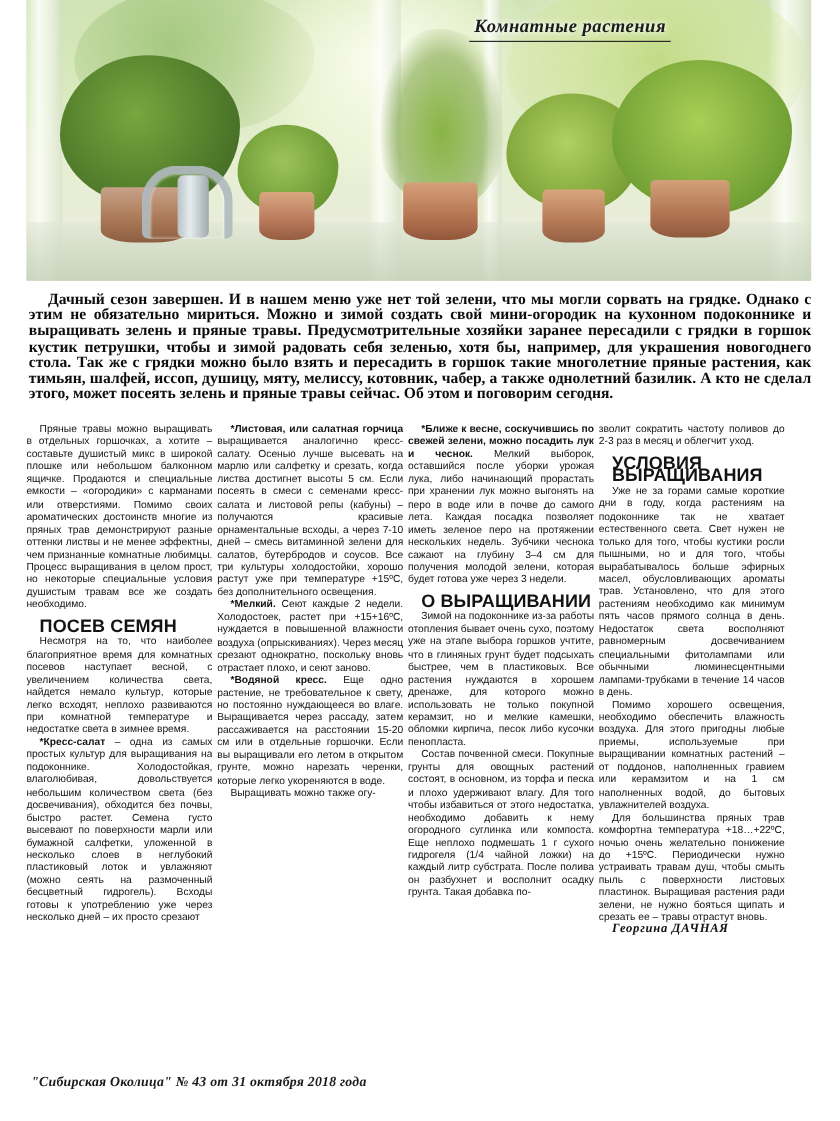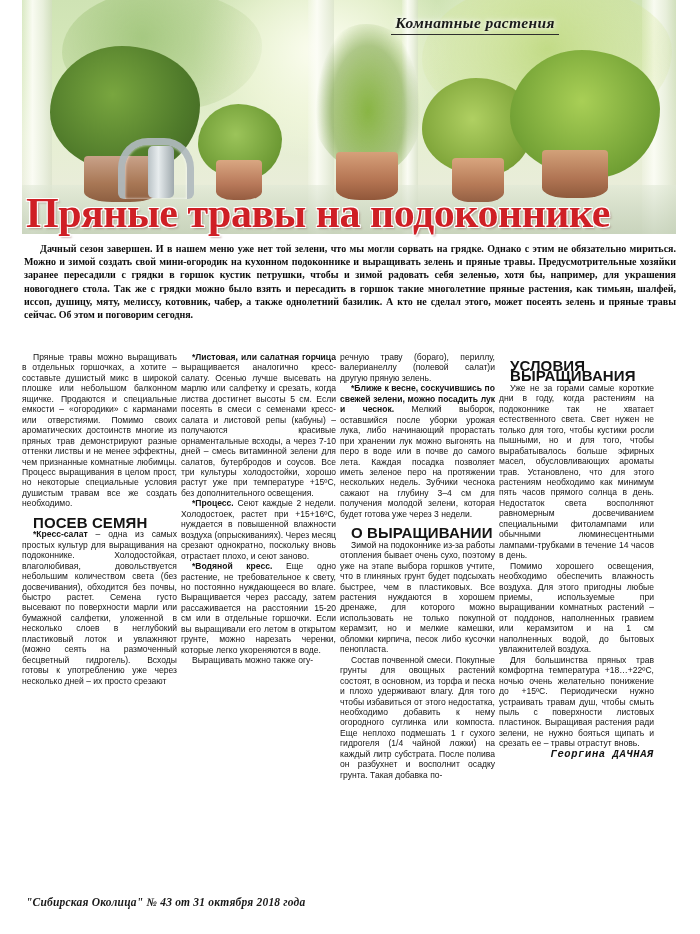--- a/index.html
+++ b/index.html
@@ -129,21 +129,21 @@
   }
 
   
   .lead {
     position: absolute;
     left: 24px;
     top: 242px;
     width: 652px;
     font-family: "Liberation Serif", serif;
     font-weight: bold;
-    font-size: 10px;
+    font-size: 13px;
     line-height: 13.2px;
     text-align: justify;
     text-indent: 16px;
     color: #0d0d0d;
   }
 
   
   .cols {
     position: absolute;
     left: 22px;
@@ -184,22 +184,22 @@
     bottom: 26px;
     font-family: "Liberation Serif", serif;
     font-style: italic;
     font-weight: bold;
     font-size: 11.5px;
     color: #1a1a1a;
     letter-spacing: 0.2px;
   }
   .byline {
     display: block;
-    text-align: right;
-    font-family: Liberation Mono, monospace;
+    text-align: left;
+    font-family: Liberation Serif, serif;
     font-style: italic;
     font-weight: bold;
     font-size: 10.5px;
     letter-spacing: 0.6px;
     margin-top: 4px;
     text-indent: 0;
   }
 </style>
 </head>
 <body>
@@ -233,44 +233,44 @@
       <div class="leafy" style="left:400px;top:78px;width:112px;height:98px;background:radial-gradient(circle at 45% 42%, #b0d062, #7da338 68%, #5f8429 100%);"></div>
       <div class="pot" style="left:430px;top:158px;width:52px;height:44px;background:linear-gradient(180deg,#d8a57e,#b67a57 60%,#946044);"></div>
 
       <div class="leafy" style="left:488px;top:50px;width:150px;height:128px;background:radial-gradient(circle at 48% 40%, #a9cf56, #71a034 70%, #58832a 100%);"></div>
       <div class="pot" style="left:520px;top:150px;width:66px;height:48px;background:linear-gradient(180deg,#d2a179,#b07453 60%,#8e5a3c);"></div>
     </div>
 
     <div class="kicker">Комнатные растения</div>
   </div>
 
-  <div class="headline">Пряные травы на подоконнике</div>
 
   <div class="lead">Дачный сезон завершен. И в нашем меню уже нет той зелени, что мы могли сорвать на грядке. Однако с этим не обязательно мириться. Можно и зимой создать свой мини-огородик на  кухонном подоконнике и выращивать зелень и пряные травы. Предусмотрительные хозяйки  заранее пересадили с грядки в горшок кустик петрушки, чтобы и зимой радовать себя зеленью,  хотя бы, например, для украшения новогоднего стола.  Так же с грядки можно было взять и пересадить в горшок такие многолетние пряные растения, как тимьян, шалфей, иссоп, душицу, мяту, мелиссу, котовник, чабер, а также однолетний базилик.  А кто не сделал этого, может посеять зелень и пряные травы сейчас.  Об этом и поговорим сегодня.</div>
 
   <div class="cols">
       <div class="col">
         <p>Пряные травы можно выращивать в отдельных горшочках, а хотите – составьте душистый микс в широкой плошке или небольшом балконном ящичке. Продаются и специальные емкости – «огородики» с карманами или отверстиями. Помимо своих ароматических достоинств многие из пряных трав демонстрируют разные оттенки листвы и не менее эффектны, чем признанные комнатные любимцы. Процесс выращивания в целом прост, но некоторые специальные условия душистым травам все же создать необходимо.</p>
         <h3>ПОСЕВ СЕМЯН</h3>
+        <p>Несмотря на то, что наиболее благоприятное время для комнатных посевов наступает весной, с увеличением количества света, найдется немало культур, которые легко всходят, неплохо развиваются при комнатной температуре и недостатке света в зимнее время.</p>
         <p><b>*Кресс-салат</b><span> – одна из самых простых культур для выращивания на подоконнике. Холодостойкая, влаголюбивая, довольствуется небольшим количеством света (без досвечивания), обходится без почвы, быстро растет. Семена густо высевают по поверхности марли или бумажной салфетки, уложенной в несколько слоев в неглубокий пластиковый лоток и увлажняют (можно сеять на размоченный бесцветный гидрогель). Всходы готовы к употреблению уже через несколько дней – их просто срезают</span></p>
       </div>
       <div class="col">
         <p><b>*Листовая, или салатная горчица</b><span> выращивается аналогично кресс-салату. Осенью лучше высевать на марлю или салфетку и срезать, когда листва достигнет высоты 5 см. Если посеять в смеси с семенами кресс-салата и листовой репы (кабуны) – получаются красивые орнаментальные всходы, а через 7-10 дней – смесь витаминной зелени для салатов, бутербродов и соусов. Все три культуры холодостойки, хорошо растут уже при температуре +15ºC, без дополнительного освещения.</span></p>
-        <p><b>*Процесс.</b><span> Сеют каждые 2 недели. Холодостоек, растет при +15+16ºC, нуждается в повышенной влажности воздуха (опрыскиваниях). Через месяц срезают однократно, поскольку вновь отрастает плохо, и сеют заново.</span></p>
+        <p><b>*Мелкий.</b><span> Сеют каждые 2 недели. Холодостоек, растет при +15+16ºC, нуждается в повышенной влажности воздуха (опрыскиваниях). Через месяц срезают однократно, поскольку вновь отрастает плохо, и сеют заново.</span></p>
         <p><b>*Водяной кресс.</b><span> Еще одно растение, не требовательное к свету, но постоянно нуждающееся во влаге. Выращивается через рассаду, затем рассаживается на расстоянии 15-20 см или в отдельные горшочки. Если вы выращивали его летом в открытом грунте, можно нарезать черенки, которые легко укореняются в воде.</span></p>
         <p>Выращивать можно также огу-</p>
       </div>
       <div class="col">
-        <p class="noind">речную траву (бораго), периллу, валерианеллу (полевой салат)и другую пряную зелень.</p>
         <p><b>*Ближе к весне, соскучившись по свежей зелени, можно посадить лук и чеснок.</b><span> Мелкий выборок, оставшийся после уборки урожая лука, либо начинающий прорастать при хранении лук можно выгонять на перо в воде или в почве до самого лета. Каждая посадка позволяет иметь зеленое перо на протяжении нескольких недель. Зубчики чеснока сажают на глубину 3–4 см для получения молодой зелени, которая будет готова уже через 3 недели.</span></p>
         <h3>О ВЫРАЩИВАНИИ</h3>
         <p>Зимой на подоконнике из-за работы отопления бывает очень сухо, поэтому уже на этапе выбора горшков учтите, что в глиняных грунт будет подсыхать быстрее, чем в пластиковых. Все растения нуждаются в хорошем дренаже, для которого можно использовать не только покупной керамзит, но и мелкие камешки, обломки кирпича, песок либо кусочки пенопласта.</p>
         <p>Состав почвенной смеси. Покупные грунты для овощных растений состоят, в основном, из торфа и песка и плохо удерживают влагу. Для того чтобы избавиться от этого недостатка, необходимо добавить к нему огородного суглинка или компоста. Еще неплохо подмешать 1 г сухого гидрогеля (1/4 чайной ложки) на каждый литр субстрата. После полива он разбухнет и восполнит осадку грунта. Такая добавка по-</p>
       </div>
       <div class="col">
+        <p class="noind">зволит сократить частоту поливов до 2-3 раз в месяц и облегчит уход.</p>
         <h3>УСЛОВИЯ ВЫРАЩИВАНИЯ</h3>
         <p>Уже не за горами самые короткие дни в году, когда растениям на подоконнике так не хватает естественного света. Свет нужен не только для того, чтобы кустики росли пышными, но и для того, чтобы вырабатывалось больше эфирных масел, обусловливающих ароматы трав. Установлено, что для этого растениям необходимо как минимум пять часов прямого солнца в день. Недостаток света восполняют равномерным досвечиванием специальными фитолампами или обычными люминесцентными лампами-трубками в течение 14 часов в день.</p>
         <p>Помимо хорошего освещения, необходимо обеспечить влажность воздуха. Для этого пригодны любые приемы, используемые при выращивании комнатных растений – от поддонов, наполненных гравием или керамзитом и на 1 см наполненных водой, до бытовых увлажнителей воздуха.</p>
         <p>Для большинства пряных трав комфортна температура +18…+22ºC, ночью очень желательно понижение до +15ºC. Периодически нужно устраивать травам душ, чтобы смыть пыль с поверхности листовых пластинок. Выращивая растения ради зелени, не нужно бояться щипать и срезать ее – травы отрастут вновь.</p>
         <p class="byline">Георгина ДАЧНАЯ</p>
       </div>
     </div>
 
   <div class="footer">"Сибирская Околица"  № 43 от 31 октября 2018 года</div>
 

